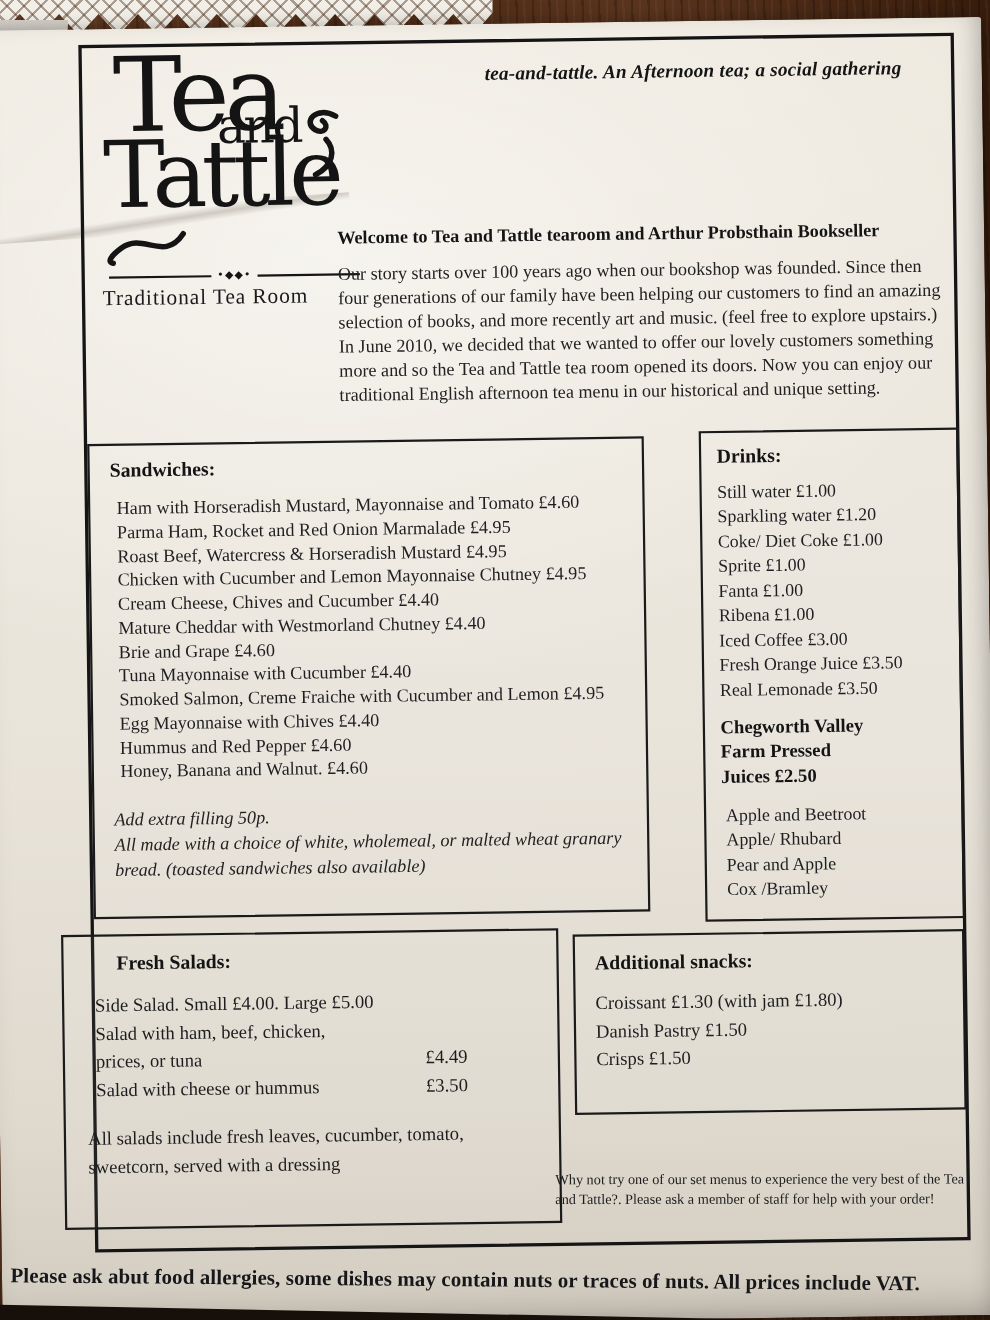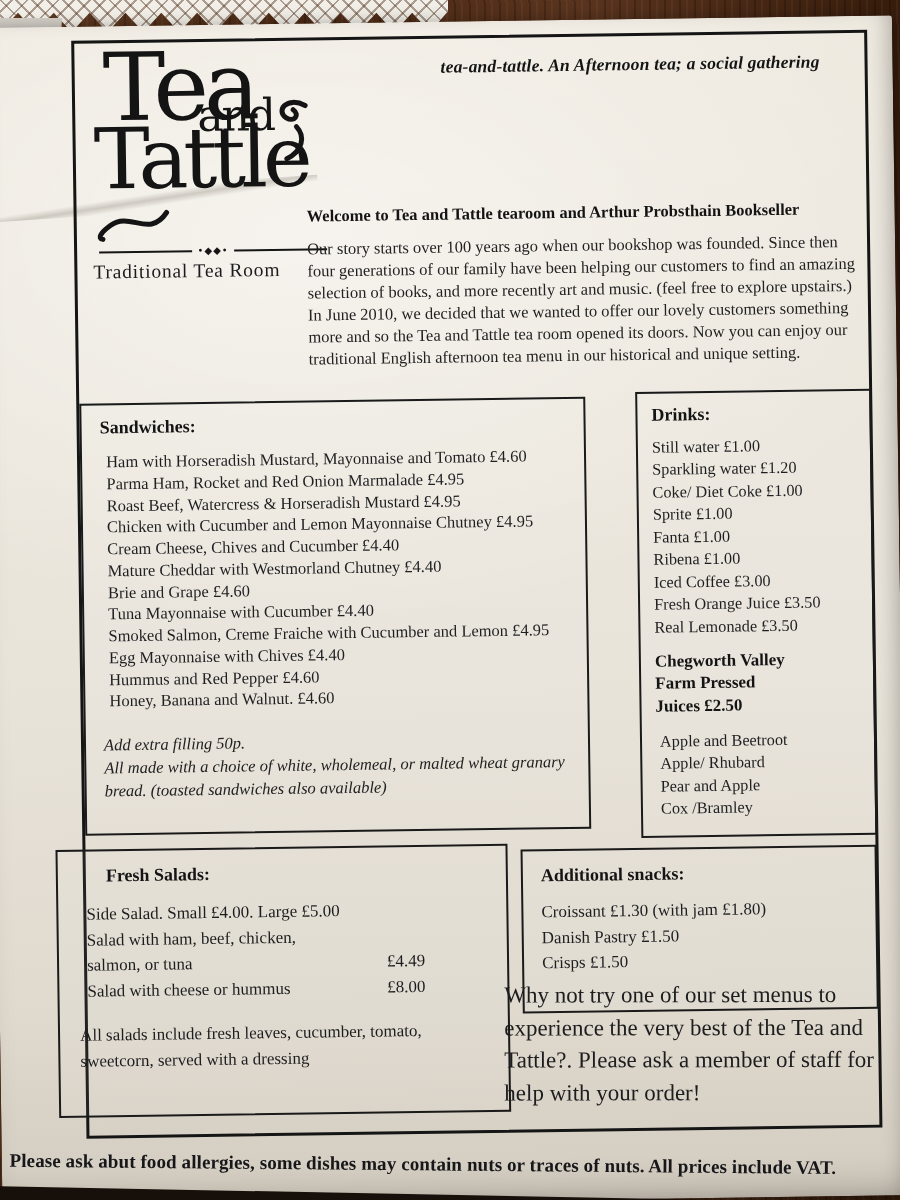--- a/index.html
+++ b/index.html
@@ -79,22 +79,22 @@
 
   .salads{left:-30px;top:806px;width:452px;height:268px;padding:14px 20px;box-sizing:border-box;}
   .salads .box-title{padding-left:28px;}
   .salads .list{margin-top:15px;padding-left:8px;font-size:17px;line-height:1.5;width:338px;}
   .salads .row{display:flex;justify-content:space-between;}
   .salads .note{margin-top:19px;font-size:17px;line-height:1.5;}
 
   .snacks{left:435px;top:812px;width:356px;height:164px;padding:14px 18px;box-sizing:border-box;}
   .snacks .list{margin-top:13px;font-size:17px;line-height:1.5;}
 
-  .set-note{position:absolute;left:416px;top:944px;width:378px;
-    font-size:23px;line-height:1.42;color:#1d1d1f;transform:rotate(0.7deg);}
+  .set-note{position:absolute;left:416px;top:1028px;width:378px;
+    font-size:13px;line-height:1.42;color:#1d1d1f;transform:rotate(0.7deg);}
 
   .footer{position:absolute;left:8px;top:1122px;width:888px;
     font-size:19px;font-weight:bold;color:#17171a;letter-spacing:0.1px;
     transform:rotate(1.3deg);transform-origin:left top;white-space:nowrap;}
 </style>
 </head>
 <body>
 
 <div class="scene">
   <div class="wood"></div>
@@ -183,26 +183,26 @@
         <div class="list">
           <div class="row">
             <span>Side Salad. Small £4.00. Large £5.00</span>
             <span></span>
           </div>
           <div class="row">
             <span>Salad with ham, beef, chicken,</span>
             <span></span>
           </div>
           <div class="row">
-            <span>salmon, or tuna</span>
+            <span>prices, or tuna</span>
             <span>£4.49</span>
           </div>
           <div class="row">
             <span>Salad with cheese or hummus</span>
-            <span>£8.00</span>
+            <span>£3.50</span>
           </div>
         </div>
         <div class="note">All salads include fresh leaves, cucumber, tomato, sweetcorn, served with a dressing</div>
       </div>
 
       <div class="box snacks">
         <div class="box-title">Additional snacks:</div>
         <div class="list">
           <div class="mi">Croissant £1.30 (with jam £1.80)</div>
           <div class="mi">Danish Pastry £1.50</div>

